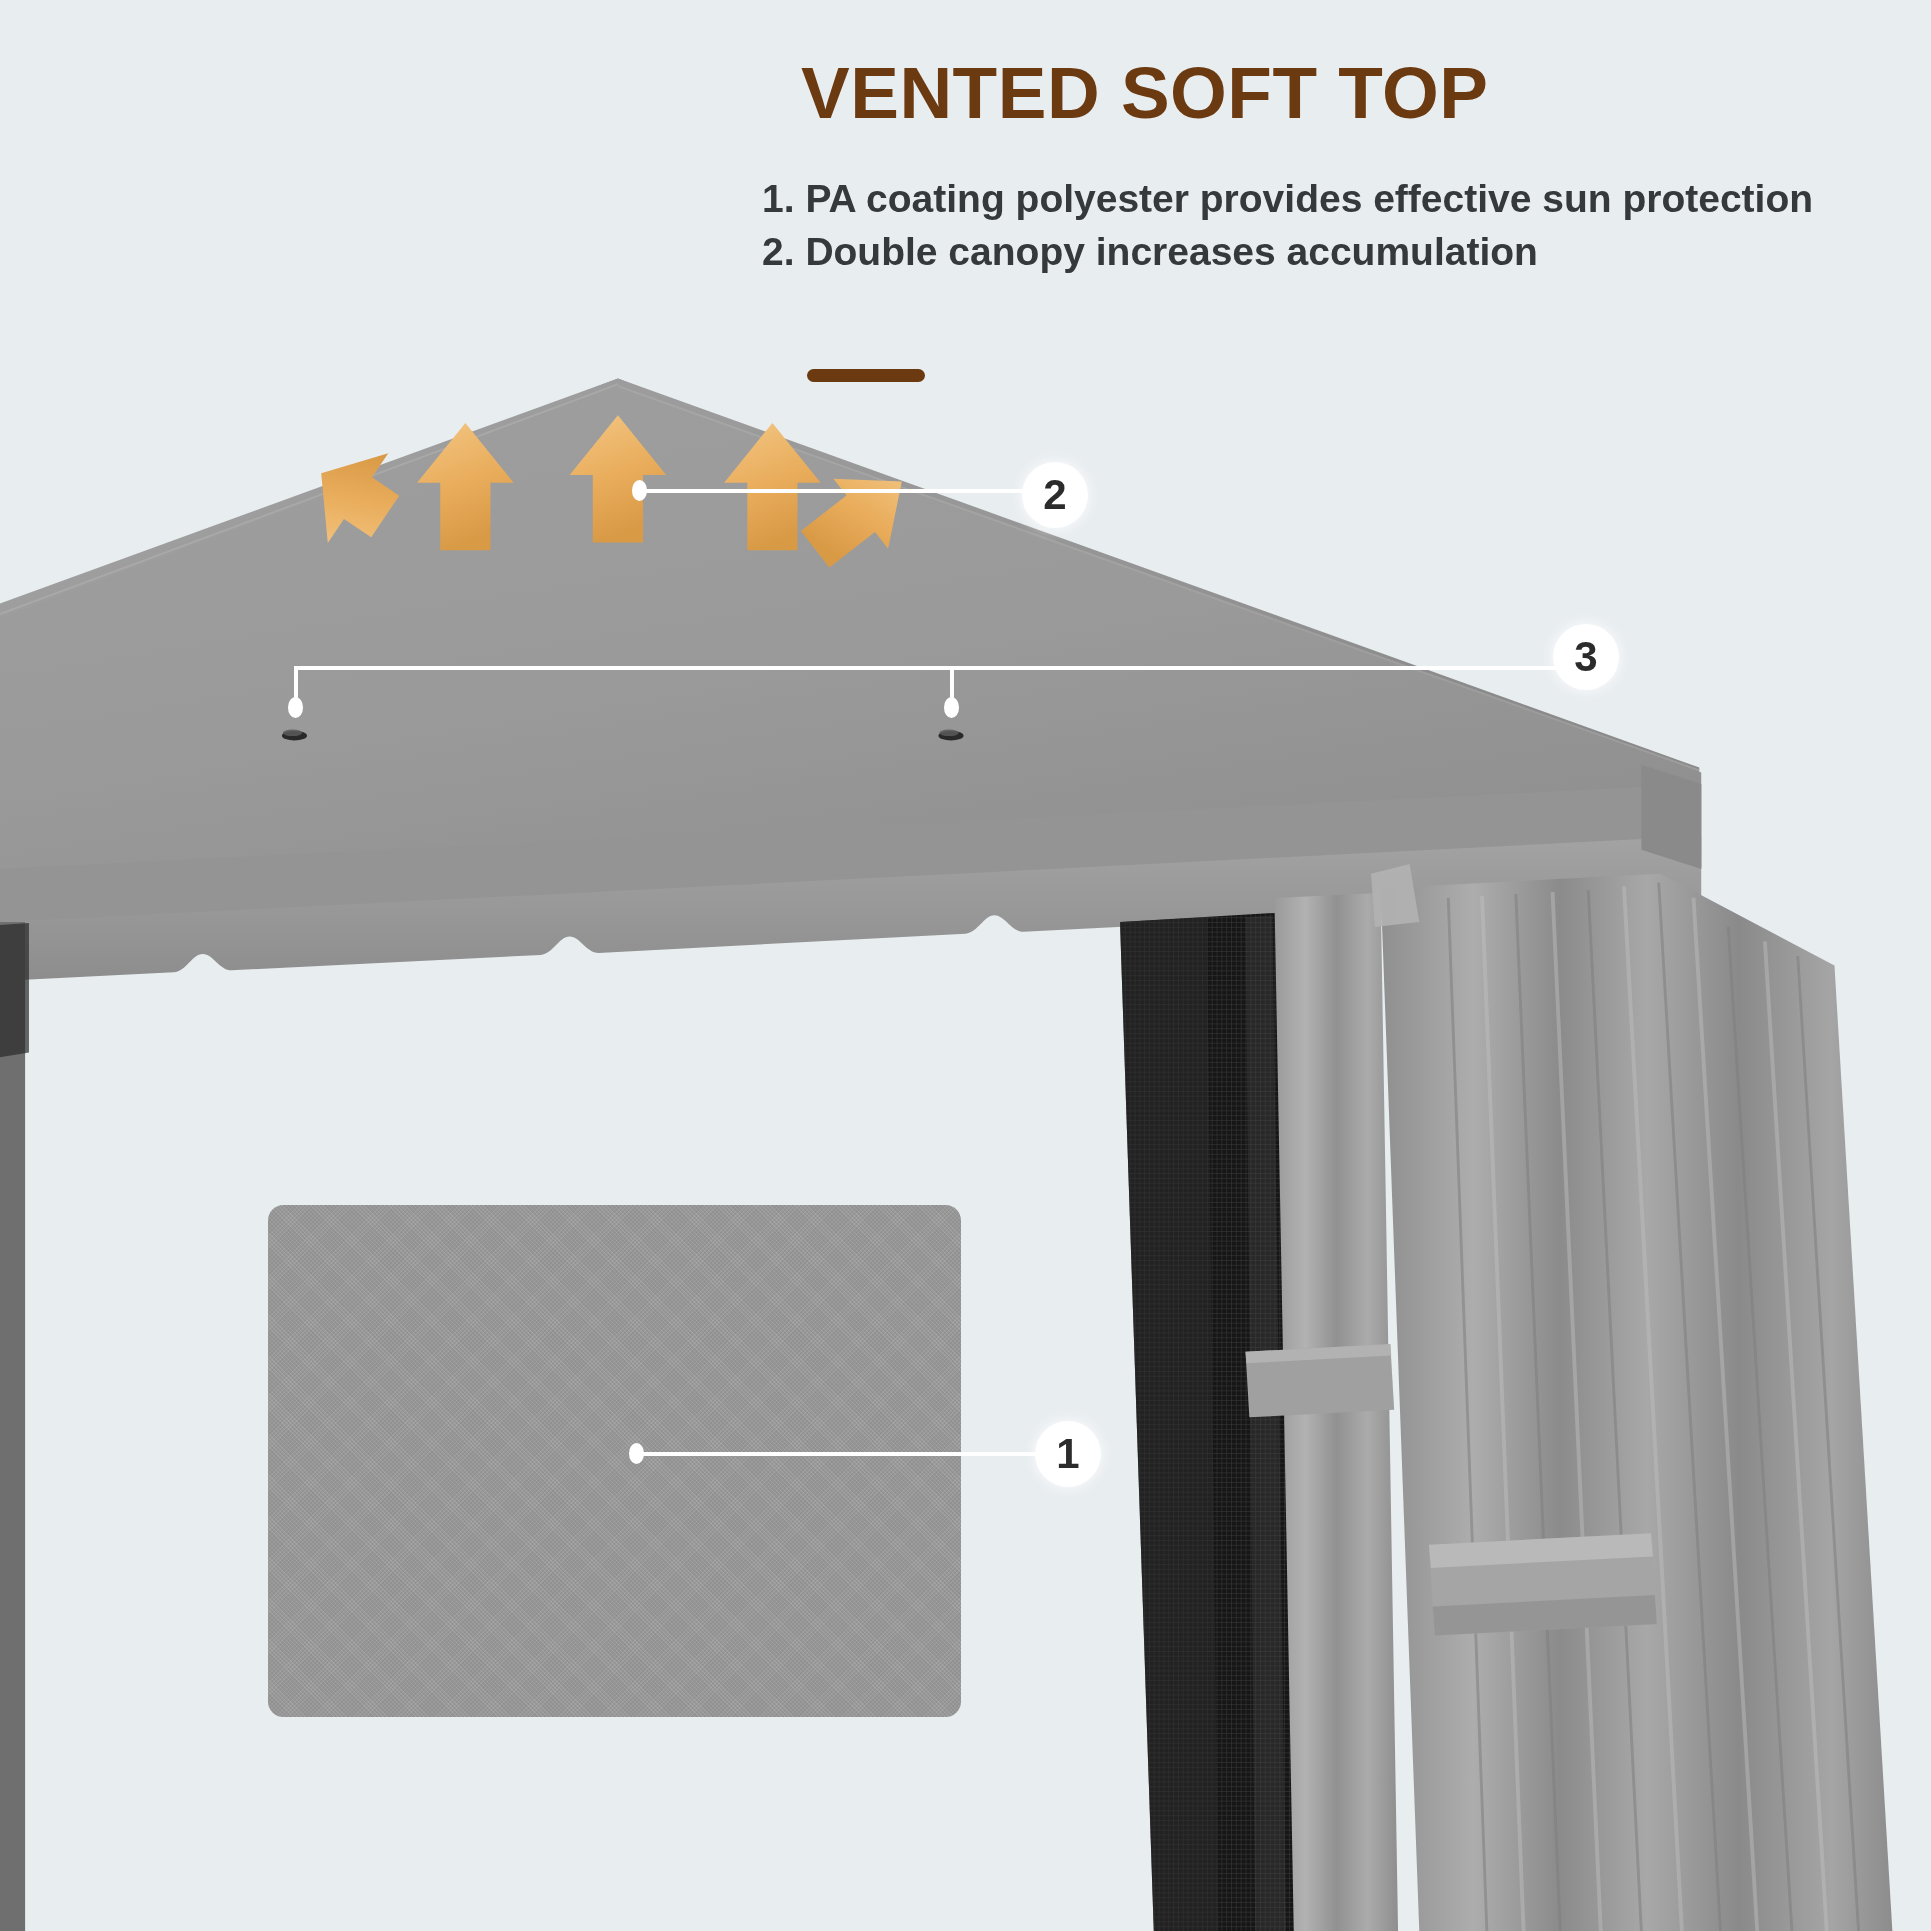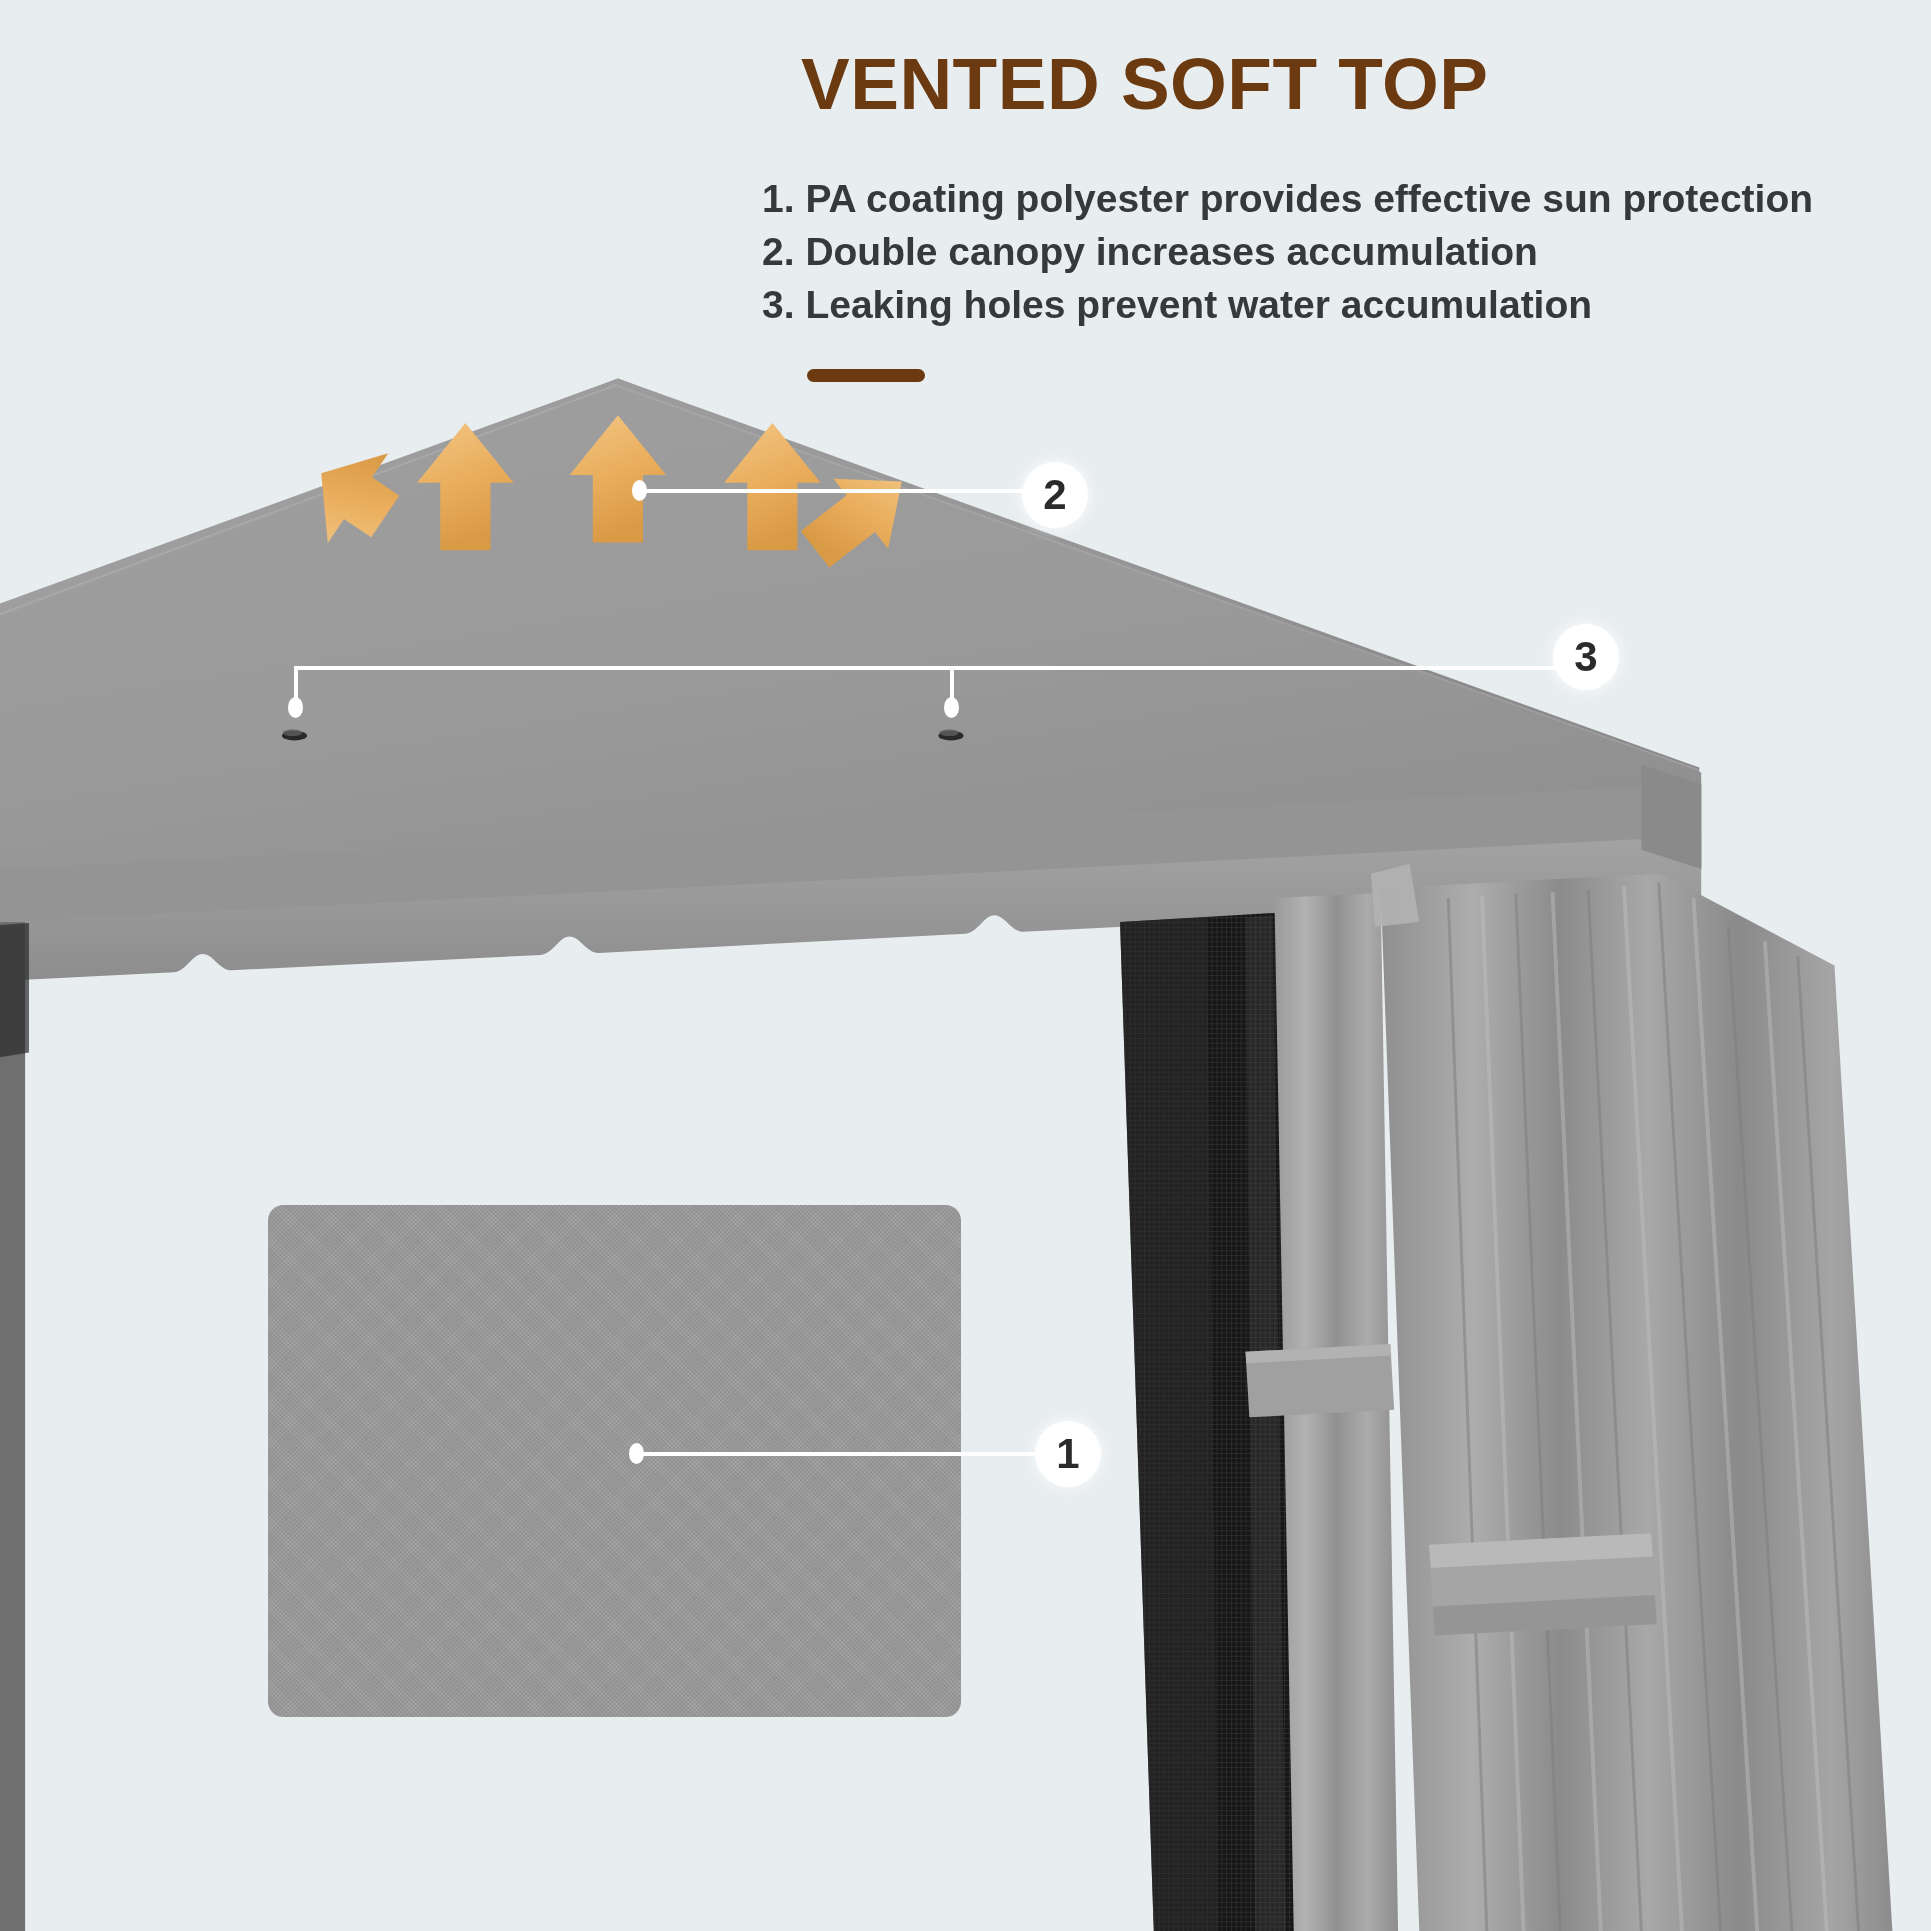--- a/index.html
+++ b/index.html
@@ -19,21 +19,21 @@
     width: 1931px;
     height: 1931px;
     background: #e8edf0;
     overflow: hidden;
   }
 
   
   .headline {
     position: absolute;
     left: 801px;
-    top: 47px;
+    top: 56px;
     width: 1101px;
     font-size: 73px;
     font-weight: bold;
     letter-spacing: 0.5px;
     color: #6b3a10;
     font-family: "Liberation Sans", sans-serif;
     line-height: 1.0;
     white-space: nowrap;
   }
 
@@ -335,22 +335,18 @@
 
   <div class="bullets">
     <div class="bullet">
       <span>1.</span>
       <span>PA coating polyester provides effective sun protection</span>
     </div>
     <div class="bullet">
       <span>2.</span>
       <span>Double canopy increases accumulation</span>
     </div>
-    <div class="bullet">
-      <span>3.</span>
-      <span>Leaking holes prevent water accumulation</span>
-    </div>
   </div>
 
   <div class="divider"></div>
 
 </div>
 
 
 </body></html>

